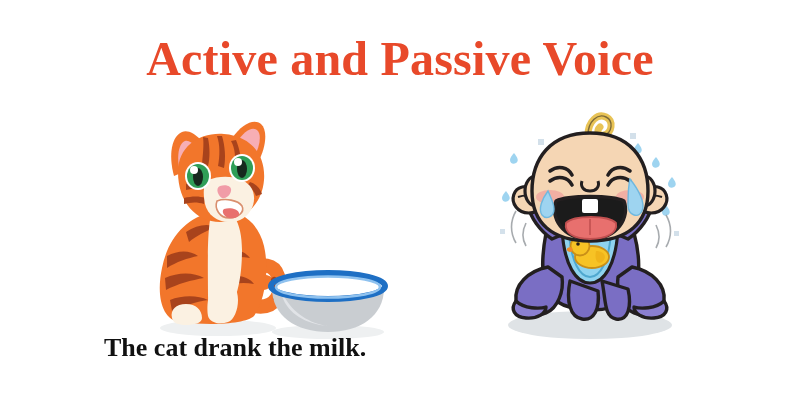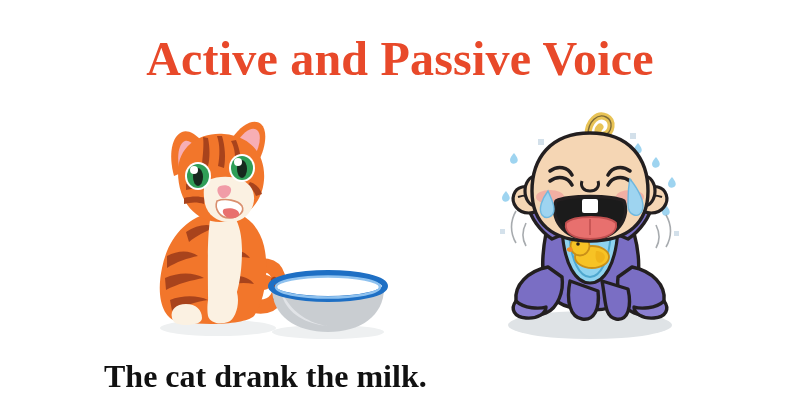--- a/index.html
+++ b/index.html
@@ -29,25 +29,25 @@
     font-size: 49px;
     line-height: 58px;
     letter-spacing: 0.2px;
     transform: scaleX(0.98);
     white-space: nowrap;
   }
 
   
   .caption {
     position: absolute;
-    top: 360px;
+    top: 332px;
     color: #111111;
     font-family: "Liberation Serif", "DejaVu Serif", serif;
     font-weight: bold;
-    font-size: 32px;
+    font-size: 26px;
     line-height: 32px;
     white-space: nowrap;
   }
   #caption-left  { left: 104px; }
   #caption-right { left: 484px; }
 
   
   .panel { position: absolute; }
   #panel-active  { left: 150px; top: 110px; width: 250px; height: 230px; }
   #panel-passive { left: 470px; top: 105px; width: 240px; height: 240px; }

